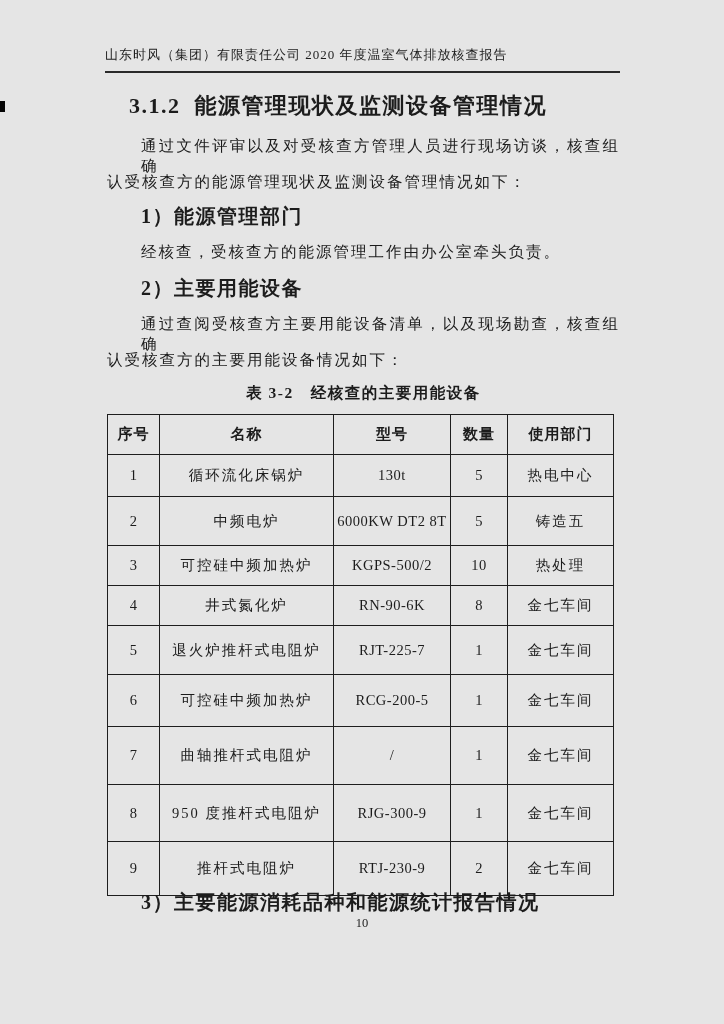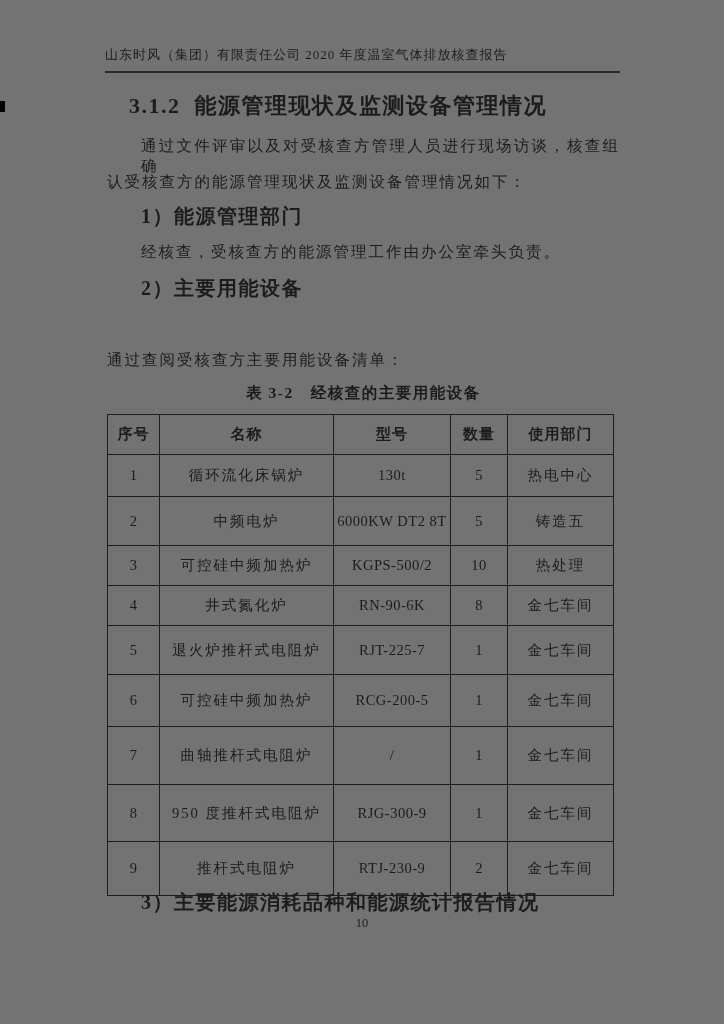--- a/index.html
+++ b/index.html
@@ -1,21 +1,21 @@
 <!DOCTYPE html>
 <html><head>
 <meta charset="utf-8">
 <style>
   * { margin: 0; padding: 0; box-sizing: border-box; }
   html, body { background: #ffffff; }
   .page {
     position: relative;
     width: 724px;
     height: 1024px;
-    background: #737373;
+    background: #e5e5e5;
     font-family: "Liberation Serif", "DejaVu Serif", serif;
     color: #1c1c1c;
     overflow: hidden;
   }
   .edge-artifact {
     position: absolute;
     left: 0; top: 101px;
     width: 5px; height: 11px;
     background: #050505;
   }
@@ -135,21 +135,22 @@
     <span>3.1.2</span><span class="sec-t">能源管理现状及监测设备管理情况</span>
   </div>
 
   <div class="line l-just" style="top:136px">通过文件评审以及对受核查方管理人员进行现场访谈，核查组确</div>
   <div class="line" style="top:172px">认受核查方的能源管理现状及监测设备管理情况如下：</div>
 
   <div class="line l-head" style="top:206px">1）能源管理部门</div>
   <div class="line l-ind" style="top:242px">经核查，受核查方的能源管理工作由办公室牵头负责。</div>
 
   <div class="line l-head" style="top:278px">2）主要用能设备</div>
-  <div class="line" style="top:350px">通过查阅受核查方主要用能设备清单：</div>
+  <div class="line l-just" style="top:314px">通过查阅受核查方主要用能设备清单，以及现场勘查，核查组确</div>
+  <div class="line" style="top:350px">认受核查方的主要用能设备情况如下：</div>
 
   <div class="tbl-caption">表 3-2　经核查的主要用能设备</div>
 
   <table class="equip">
     <colgroup>
       <col style="width:52px">
       <col style="width:174px">
       <col style="width:117px">
       <col style="width:57px">
       <col style="width:106px">

